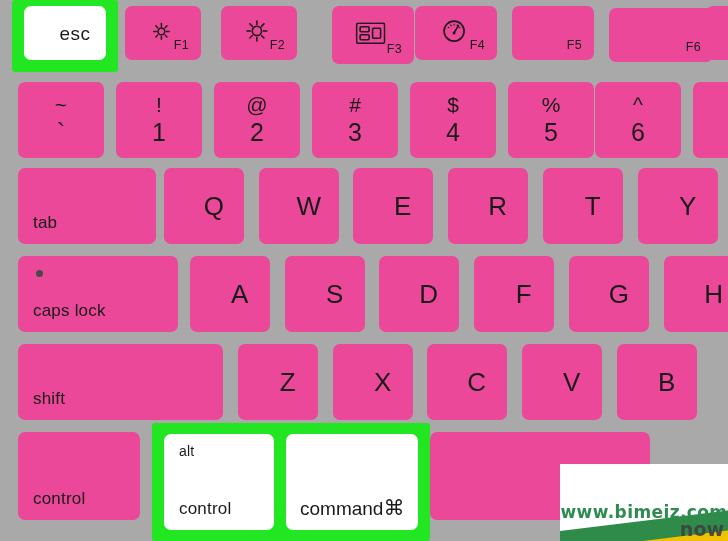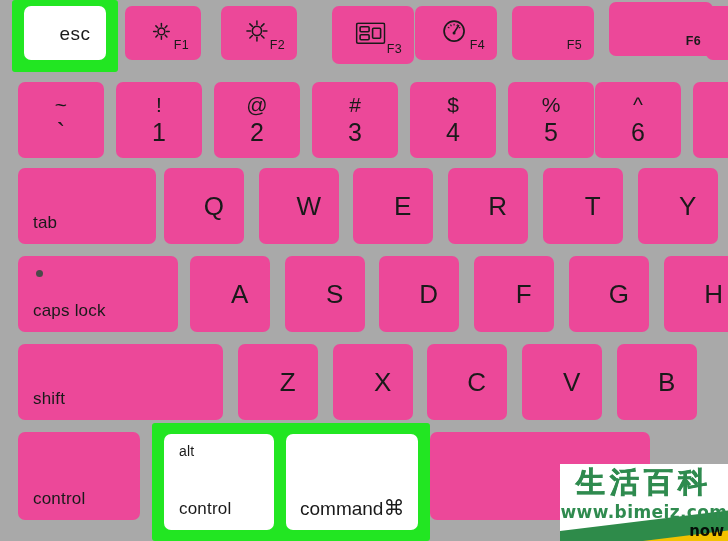--- a/index.html
+++ b/index.html
@@ -161,23 +161,23 @@
     font-weight: 700;
     letter-spacing: 0.4px;
     color: #2f8b4f;
     line-height: 1;
   }
   .wm-now {
     position: absolute;
     right: 4px;
     bottom: 1px;
     font-family: "DejaVu Sans", sans-serif;
-    font-size: 15px;
+    font-size: 19px;
     font-weight: 700;
-    color: #000000;
+    color: #404040;
     opacity: .9;
   }
 </style>
 </head>
 <body>
 
 <div id="stage">
 
   <div class="hl" id="hl-esc" style="left: 12px; top: 0px; width: 106px; height: 72px; background: rgb(34, 230, 34);"></div>
 
@@ -233,21 +233,21 @@
             <line x1="8.44" y1="5.52" x2="9.30" y2="7.09" stroke="#1a1a1a" stroke-width="1.1"></line>
             <line x1="12.00" y1="4.60" x2="12.00" y2="6.40" stroke="#1a1a1a" stroke-width="1.1"></line>
             <line x1="15.56" y1="5.52" x2="14.70" y2="7.09" stroke="#1a1a1a" stroke-width="1.1"></line>
             <line x1="18.25" y1="8.03" x2="16.73" y2="9.00" stroke="#1a1a1a" stroke-width="1.1"></line>
           </svg></span>
         <span class="k-fn">F4</span>
       </div>
       <div class="key" style="left: 512px; top: 6px; width: 82px; height: 54px;">
         <span class="k-fn">F5</span>
       </div>
-      <div class="key" style="left: 609px; top: 2px; width: 104px; height: 54px; font-weight: bold;">
+      <div class="key" style="left: 609px; top: 8px; width: 104px; height: 54px;">
         <span class="k-fn">F6</span>
       </div>
       <div class="key" style="left: 706px; top: 6px; width: 82px; height: 54px;"></div>
       <div class="key" style="left: 18px; top: 82px; width: 86px; height: 76px;">
         <span class="k-stack">
           <span class="up">~</span>
           <span class="lo">`</span>
         </span>
       </div>
       <div class="key" style="left: 116px; top: 82px; width: 86px; height: 76px;">
@@ -366,18 +366,17 @@
           <span class="glyph">⌘</span>
         </span>
       </div>
       <div class="key" style="left: 430px; top: 432px; width: 220px; height: 88px;"></div>
     </div>
 
   <div id="watermark" style="left: 560px; top: 464px; width: 168px; height: 77px;">
     <div class="wm-bg"></div>
     <div class="wm-band-green"></div>
     <div class="wm-band-yellow"></div>
-    <div class="wm-cn">生活百科</div>
     <div class="wm-url">www.bimeiz.com</div>
     <div class="wm-now">now</div>
   </div>
 
 </div>
 
 </body></html>

